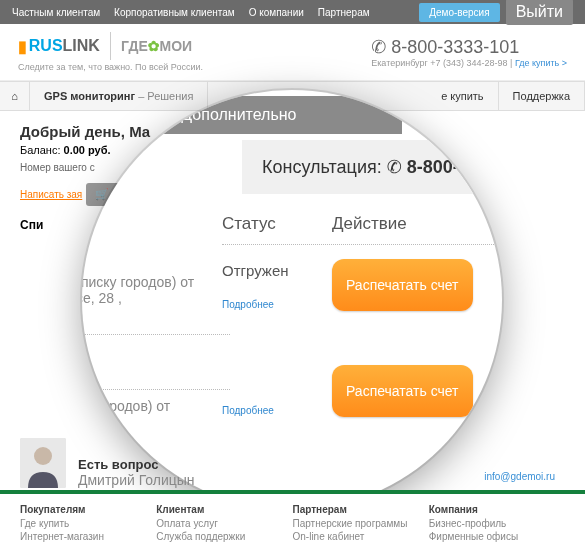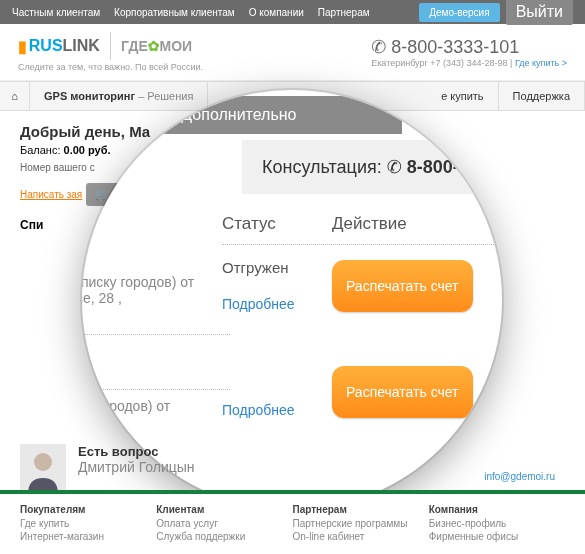--- a/index.html
+++ b/index.html
@@ -26,21 +26,21 @@
 .account{padding:12px 20px}
 .account h2{font-size:15px;color:#333;font-weight:bold}
 .balance{font-size:11px;margin-top:4px}
 .small{font-size:10px;color:#666;margin-top:6px}
 .link-orange{color:#ff7a00;text-decoration:underline;font-size:10px}
 .cartbtn{background:#999;color:#fff;display:inline-block;padding:5px 10px;border-radius:3px;font-size:11px;margin-top:10px}
 .footer-cols{display:flex;padding:10px 20px;border-top:4px solid #15803d;position:absolute;bottom:0;left:0;right:0;background:#fff;font-size:10px}
 .footer-col{flex:1}
 .footer-col h4{font-size:10px;color:#444;margin-bottom:3px}
 .footer-col div{color:#888;margin-bottom:2px}
-.contact{position:absolute;bottom:60px;left:20px;display:flex;align-items:flex-start}
+.contact{position:absolute;bottom:66px;left:20px;display:flex;align-items:flex-end}
 .avatar{width:46px;height:50px;background:#ddd;border-radius:2px;margin-right:12px;overflow:hidden}
 .avatar svg{width:100%;height:100%}
 .contact-txt h3{font-size:13px;color:#333}
 .contact-txt p{font-size:14px;color:#888}
 .email{color:#3a90d6;position:absolute;bottom:72px;right:30px;font-size:10px}
 
 
 .lens{position:absolute;width:420px;height:420px;border-radius:50%;left:82px;top:90px;background:#fff;box-shadow:0 10px 40px rgba(0,0,0,0.35),0 0 0 2px rgba(0,0,0,0.1);overflow:hidden}
 .lens-inner{position:absolute;width:500px;left:-40px;top:0}
 .lens-tab{background:#8a8a8a;color:#fff;padding:10px 18px;font-size:16px;display:flex;align-items:center;margin-left:100px;margin-top:6px;width:260px}
@@ -48,21 +48,21 @@
 .lens-badge{position:absolute;right:-30px;top:40px;background:#1a9ee6;color:#fff;padding:6px 12px;border-radius:3px;font-size:12px}
 .lens-consult{background:#f0f0f0;padding:16px 20px;margin-top:6px;margin-left:200px;font-size:18px;color:#333}
 .lens-consult b{font-weight:bold}
 .lens-table{padding:20px 40px 0 180px}
 .th{display:flex;border-bottom:1px dotted #bbb;padding-bottom:10px;margin-bottom:14px}
 .th div{color:#555;font-size:17px}
 .th .c1{width:110px}
 .row{display:flex;align-items:flex-end;margin-bottom:24px}
 .row .c1{width:110px}
 .status{color:#555;font-size:15px}
-.more{color:#2f87cf;font-size:14px;margin-top:20px;display:inline-block}
+.more{color:#2f87cf;font-size:10px;margin-top:20px;display:inline-block}
 .print-btn{background:linear-gradient(#ffb03a,#ff8c1a);color:#fff;padding:18px 14px;border-radius:12px;font-size:14px;box-shadow:0 1px 2px rgba(0,0,0,0.2)}
 .left-frag{position:absolute;left:0;top:160px;width:200px;font-size:14px;color:#888;padding:8px}
 .left-frag .bold{color:#333;font-weight:bold}
 .left-frag .num{background:#eee;padding:1px 4px;border-radius:2px;font-size:11px;color:#666;display:inline-block;margin-top:6px}
 .hr{border-bottom:1px dotted #bbb;margin:8px 0;width:180px}
 </style>
 </head>
 <body>
 
 <div class="topbar">

